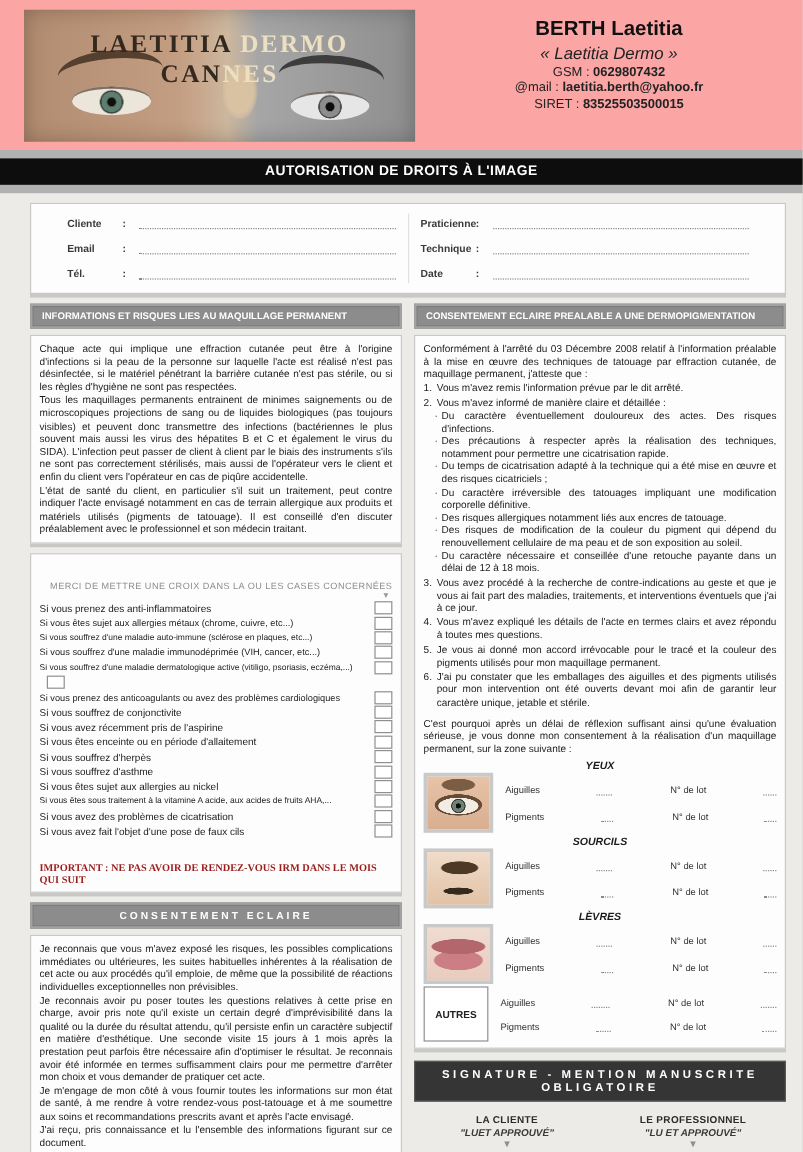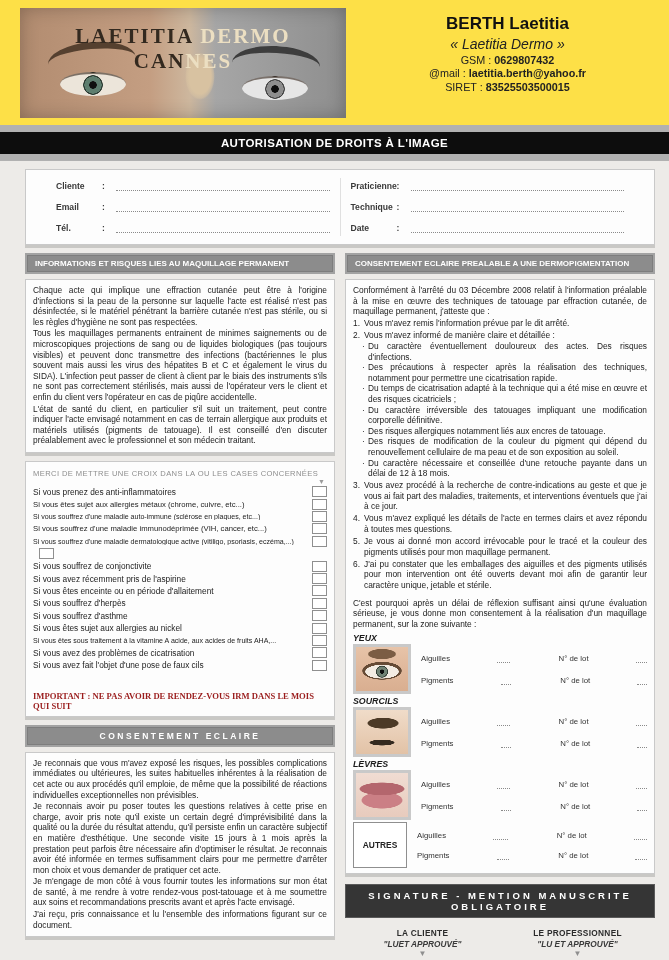--- a/index.html
+++ b/index.html
@@ -1,20 +1,20 @@
 <!DOCTYPE html>
 <html><head>
 <meta charset="utf-8">
 <style>
   html,body{margin:0;padding:0;}
   body{background:#9a9a9a;}
   .page{width:669px;height:960px;position:relative;background:#edebe8;font-family:"Liberation Sans",sans-serif;color:#1c1c1c;overflow:hidden;margin:0 auto;}
 
   
-  .top{height:125px;background:#fde047;position:relative;}
+  .top{height:125px;background:#fca5a5;position:relative;}
   .logo{position:absolute;left:20px;top:8px;width:326px;height:110px;overflow:hidden;
     background:linear-gradient(90deg,#b28c70 0%,#c49e82 40%,#cdb79e 52%,#a6a6a6 60%,#8e8e8e 100%);
     box-shadow:inset 0 0 18px rgba(0,0,0,.25);}
   .logo-brow{position:absolute;width:88px;height:30px;border-radius:50%;border-top:7px solid #55402f;}
   .logo-brow.l{left:28px;top:34px;transform:rotate(-5deg);}
   .logo-brow.r{left:212px;top:38px;border-top-color:#3d3d3d;transform:rotate(3deg);}
   .logo-eye{position:absolute;width:66px;height:22px;border-radius:50%;border-top:2px solid rgba(50,35,25,.6);}
   .logo-eye.l{left:40px;top:64px;background:
     radial-gradient(circle 9px at 50% 50%, #101010 0 3.5px, #5e7e6f 4px 8.5px, #2c3b33 8.7px 9.5px, transparent 10px),#ece5da;}
   .logo-eye.r{left:222px;top:68px;background:
@@ -47,39 +47,39 @@
   .dots{flex:1;border-bottom:1.5px dotted #8a8a8a;height:8px;}
 
   .cols{display:flex;gap:10px;align-items:flex-start;}
   .col{flex:1;min-width:0;}
 
   .bar{background:#8c8c8c;box-shadow:inset 0 0 0 1px #7d7d7d;border:2px solid #a2a2a2;color:#fff;font-size:8px;font-weight:bold;padding:4px 8px;margin-bottom:5px;}
   .bar.center{text-align:center;letter-spacing:2.5px;font-size:8.5px;}
 
   .para{font-size:8.35px;line-height:1.27;text-align:justify;margin:0 0 1px 0;}
 
-  .cl-title{font-size:7.6px;color:#8d8d8d;text-align:left;letter-spacing:.4px;margin:2px 0 0;}
+  .cl-title{font-size:7.6px;color:#8d8d8d;text-align:right;letter-spacing:.4px;margin:17px 0 0;}
   .cl-arrow{text-align:right;color:#9a9a9a;font-size:7px;line-height:7px;padding-right:2px;}
   .cl-row{display:flex;align-items:center;margin:1.4px 0;}
   .cl-label{flex:1;font-size:8.3px;white-space:nowrap;overflow:hidden;}
   .cl-label.s{font-size:7.7px;}
   .cl-label.xs{font-size:7.05px;}
   .cl-box{width:13px;height:9px;border:1px solid #8f8f8f;background:#fff;margin-left:6px;flex:none;}
   .important{font-family:"Liberation Serif",serif;font-weight:bold;color:#9a1c1c;font-size:8.6px;margin-top:20px;}
 
   .num-item{display:flex;font-size:8.35px;line-height:1.27;margin-top:1.5px;text-align:justify;}
   .num{width:11px;flex:none;}
   .num-text{flex:1;}
   .sub-item{display:flex;font-size:8.35px;line-height:1.27;padding-left:9px;text-align:justify;}
   .sub-dot{width:6px;flex:none;}
   .closing{margin-top:7px;}
 
   .zones{margin-top:4px;}
   .zone{margin-top:2px;}
-  .zone-label{font-size:8.8px;font-weight:bold;font-style:italic;line-height:1.25;}
+  .zone-label{font-size:8.8px;font-weight:bold;font-style:italic;line-height:1.25;text-align:center;}
   .zone-flex{display:flex;gap:10px;align-items:stretch;}
   .zone-img{width:52px;height:44px;flex:none;border:3px solid #c9c9c9;box-sizing:content-box;}
   .zi-eye{background:
     radial-gradient(circle 5px at 50% 56%, #0e0e0e 0 2px, #708274 2.3px 5px, #333f36 5.2px 5.8px, transparent 6.2px),
     radial-gradient(ellipse 17px 7px at 50% 56%, #f3ece3 0 97%, transparent 100%),
     radial-gradient(ellipse 20px 9px at 50% 54%, rgba(80,55,35,.85) 0 97%, transparent 100%),
     radial-gradient(ellipse 22px 8px at 50% 16%, #7b5d44 0 60%, transparent 66%),
     linear-gradient(180deg,#e7c3a8,#d9ae90);}
   .zi-brow{background:
     radial-gradient(ellipse 19px 4.5px at 50% 74%, #342a20 0 62%, transparent 68%),
@@ -204,20 +204,24 @@
                 <span class="cl-box"></span>
               </div>
               <div class="cl-row">
                 <span class="cl-label xs">Si vous souffrez d'une maladie dermatologique active (vitiligo, psoriasis, eczéma,...)</span>
                 <span class="cl-box"></span>
               </div>
               <div class="cl-row">
                 <span class="cl-box"></span>
               </div>
               <div class="cl-row">
+                <span class="cl-label s">Si vous prenez des anticoagulants ou avez des problèmes cardiologiques</span>
+                <span class="cl-box"></span>
+              </div>
+              <div class="cl-row">
                 <span class="cl-label">Si vous souffrez de conjonctivite</span>
                 <span class="cl-box"></span>
               </div>
               <div class="cl-row">
                 <span class="cl-label">Si vous avez récemment pris de l'aspirine</span>
                 <span class="cl-box"></span>
               </div>
               <div class="cl-row">
                 <span class="cl-label">Si vous êtes enceinte ou en période d'allaitement</span>
                 <span class="cl-box"></span>

